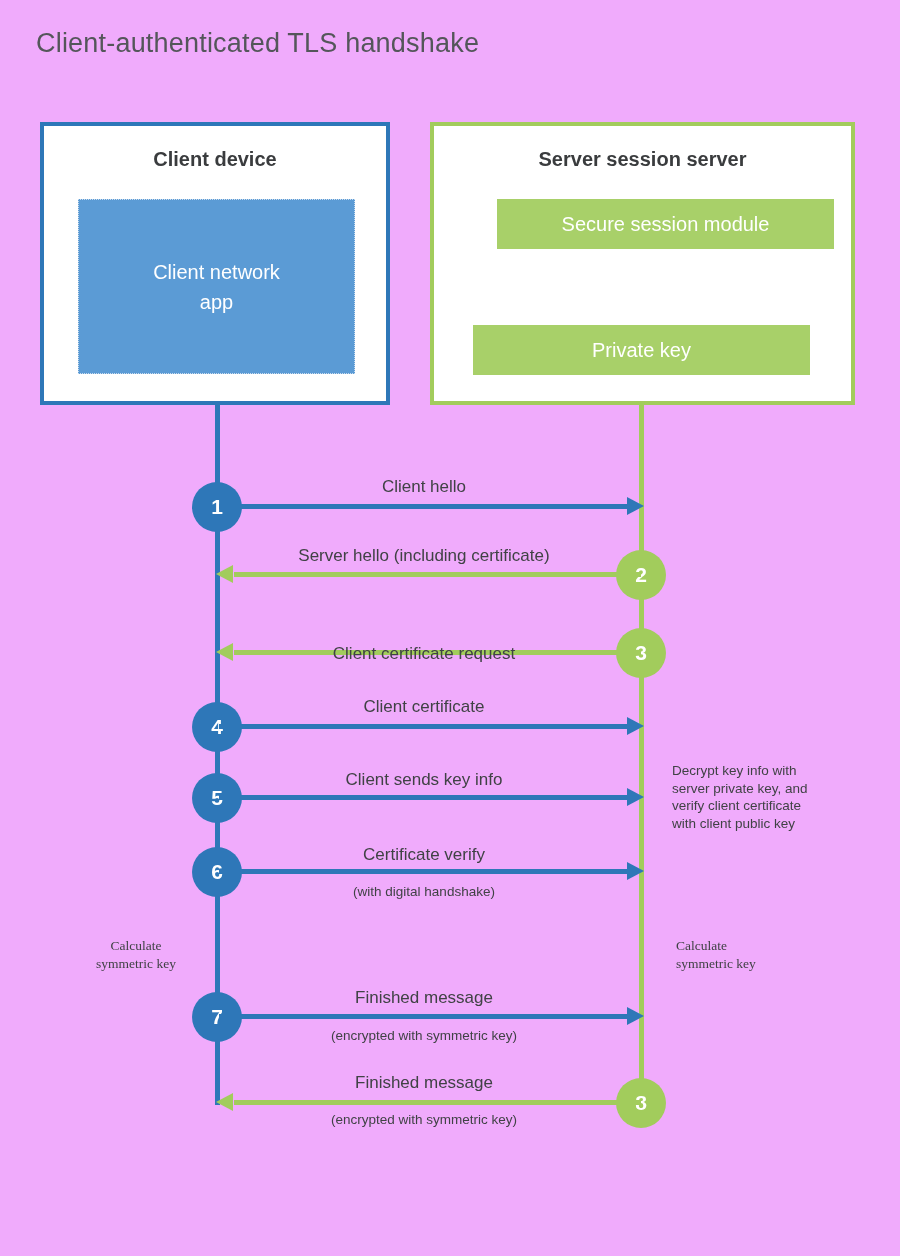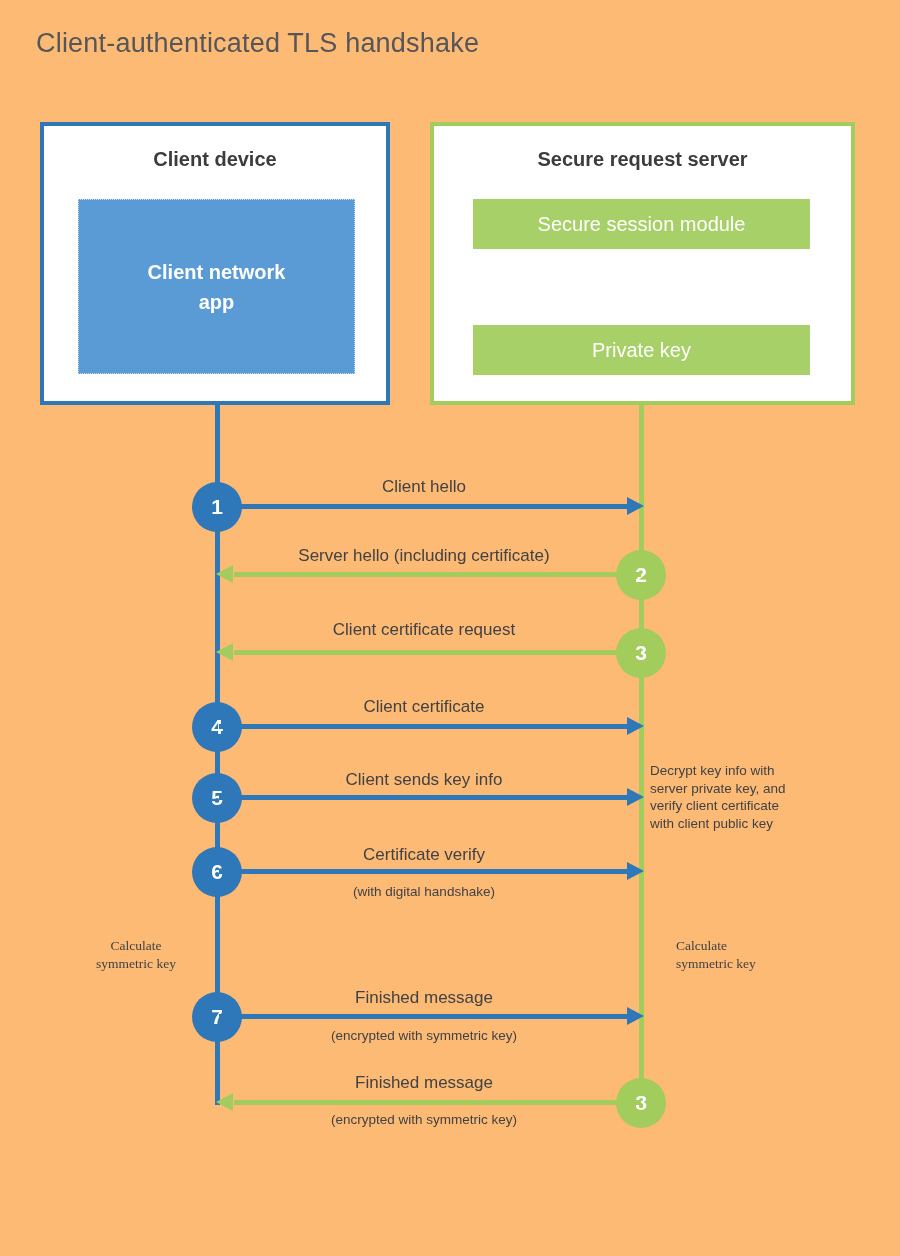--- a/index.html
+++ b/index.html
@@ -1,33 +1,33 @@
 <!DOCTYPE html>
 <html><head>
 <meta charset="utf-8">
 <style>
   html,body{margin:0;padding:0;background:#ffffff;}
   body{font-family:"Liberation Sans","DejaVu Sans",sans-serif;}
-  .canvas{position:relative;width:900px;height:1256px;background:#fdba74;overflow:hidden;margin:0 auto;}
+  .canvas{position:relative;width:900px;height:1256px;background:#f0abfc;overflow:hidden;margin:0 auto;}
 
   .page-title{position:absolute;left:36px;top:28px;font-size:27px;font-weight:300;color:#54565a;letter-spacing:.2px;}
 
   
   .box{position:absolute;top:122px;height:283px;background:#fff;box-sizing:border-box;}
   .client-box{left:40px;width:350px;border:4px solid #2e77b8;}
   .server-box{left:430px;width:425px;border:4px solid #a2cc5c;}
   .box-title{position:absolute;top:22px;left:0;right:0;text-align:center;font-size:20px;font-weight:bold;color:#3a3c3e;}
 
   .client-app{position:absolute;left:78px;top:199px;width:277px;height:175px;background:#5b9bd5;
     border:1px dotted #c9dcef;box-sizing:border-box;display:flex;align-items:center;justify-content:center;
-    color:#ffffff;font-size:20px;line-height:30px;text-align:center;white-space:pre-line;font-weight:bold;}
+    color:#ffffff;font-size:20px;line-height:30px;text-align:center;white-space:pre-line;}
 
   .server-bar{position:absolute;left:473px;width:337px;height:50px;background:#a8d069;
     display:flex;align-items:center;justify-content:center;color:#ffffff;font-size:20px;}
-  .bar1{top:199px;}
+  .bar1{top:199px;margin-left:24px;}
   .bar2{top:262px;}
   .bar3{top:325px;}
 
   
   .vline{position:absolute;top:405px;width:5px;height:700px;}
   .blue-line{left:215px;background:#2e77b8;}
   .green-line{left:639px;background:#a2cc5c;}
 
   
   .circle{position:absolute;width:50px;height:50px;border-radius:50%;display:flex;align-items:center;
@@ -54,45 +54,45 @@
 
   .head{position:absolute;width:0;height:0;border-top:9px solid transparent;border-bottom:9px solid transparent;}
   .head.right{left:627px;border-left:17px solid #2e77b8;}
   .head.left{left:216px;border-right:17px solid #a2cc5c;}
   .h1{top:497px;} .h2{top:565px;} .h3{top:643px;} .h4{top:717px;}
   .h5{top:788px;} .h6{top:862px;} .h7{top:1007px;} .h8{top:1093px;}
 
   
   .msg{position:absolute;left:219px;width:410px;text-align:center;font-size:17px;color:#404245;}
   .sub{position:absolute;left:219px;width:410px;text-align:center;font-size:13.5px;color:#404245;}
-  .l1{top:477px;} .l2{top:546px;} .l3{top:620px;} .l4{top:697px;}
+  .l1{top:477px;} .l2{top:546px;} .l3{top:644px;} .l4{top:697px;}
   .l5{top:770px;} .l6{top:845px;} .l7{top:988px;} .l8{top:1073px;}
   .sb5{top:810px;} .sb6{top:884px;} .sb7{top:1028px;} .sb8{top:1112px;}
 
   
-  .note{position:absolute;left:650px;top:762px;width:180px;font-size:13.5px;line-height:17.5px;color:#404245;white-space:pre-line;}
+  .note{position:absolute;left:672px;top:762px;width:180px;font-size:13.5px;line-height:17.5px;color:#404245;white-space:pre-line;}
   .calc{position:absolute;top:937px;font-size:13.5px;line-height:18px;color:#404245;white-space:pre-line;font-family:Liberation Serif, serif;}
   .calc-left{left:58px;width:156px;text-align:center;}
   .calc-right{left:676px;text-align:left;}
 </style>
 </head>
 <body>
 
 <div class="canvas">
 
   <div class="page-title">Client-authenticated TLS handshake</div>
 
   <div class="box client-box">
     <div class="box-title">Client device</div>
   </div>
   <div class="client-app">Client network
 app</div>
 
   <div class="box server-box">
-    <div class="box-title">Secure request server</div>
+    <div class="box-title">Server session server</div>
   </div>
   <div class="server-bar bar1">Secure session module</div>
   <div class="server-bar bar3">Private key</div>
 
   <div class="vline blue-line"></div>
   <div class="vline green-line"></div>
 
   <div class="circle blue c1">1</div>
   <div class="shaft blue r s1"></div>
   <div class="head right h1"></div>

